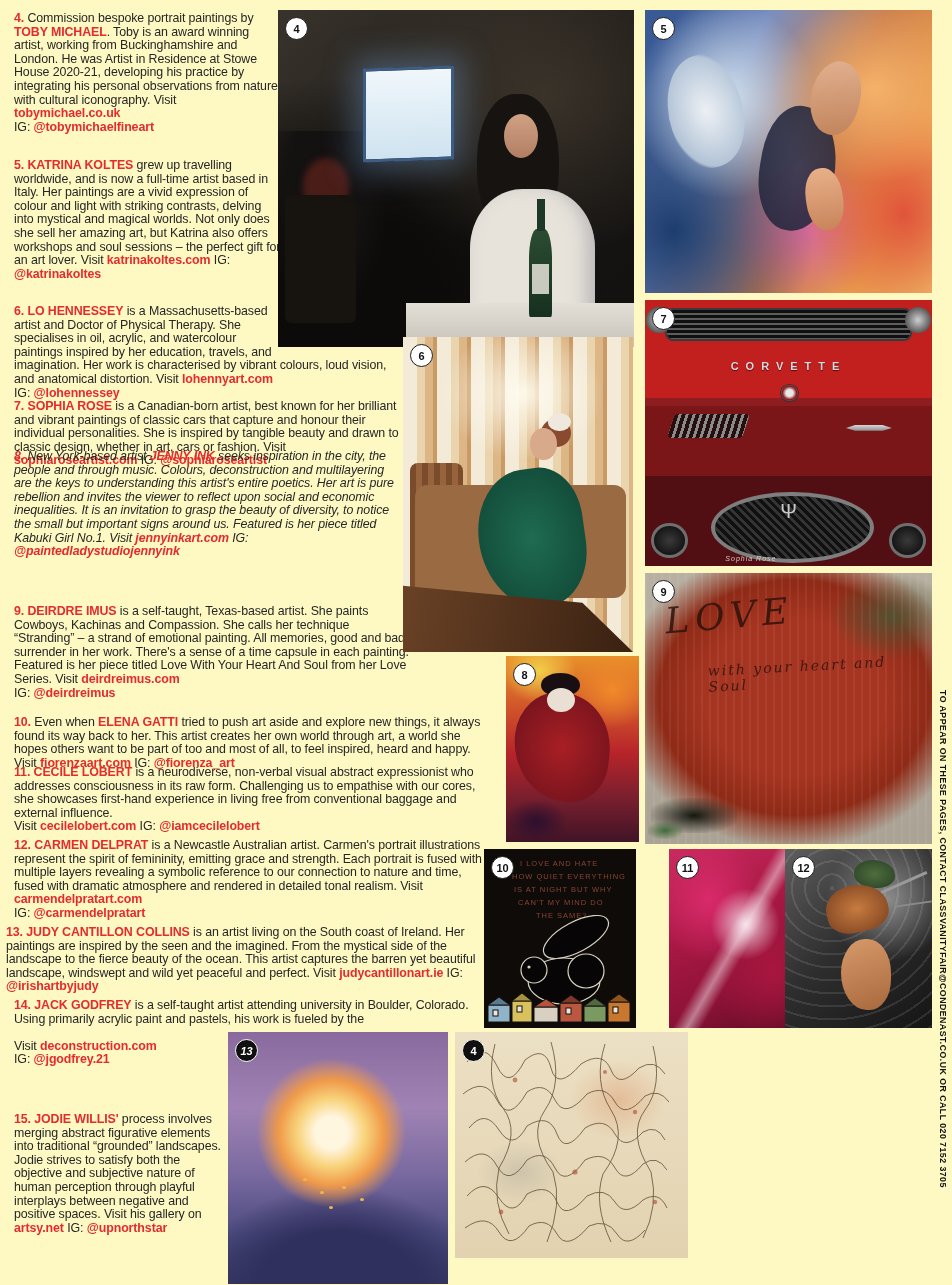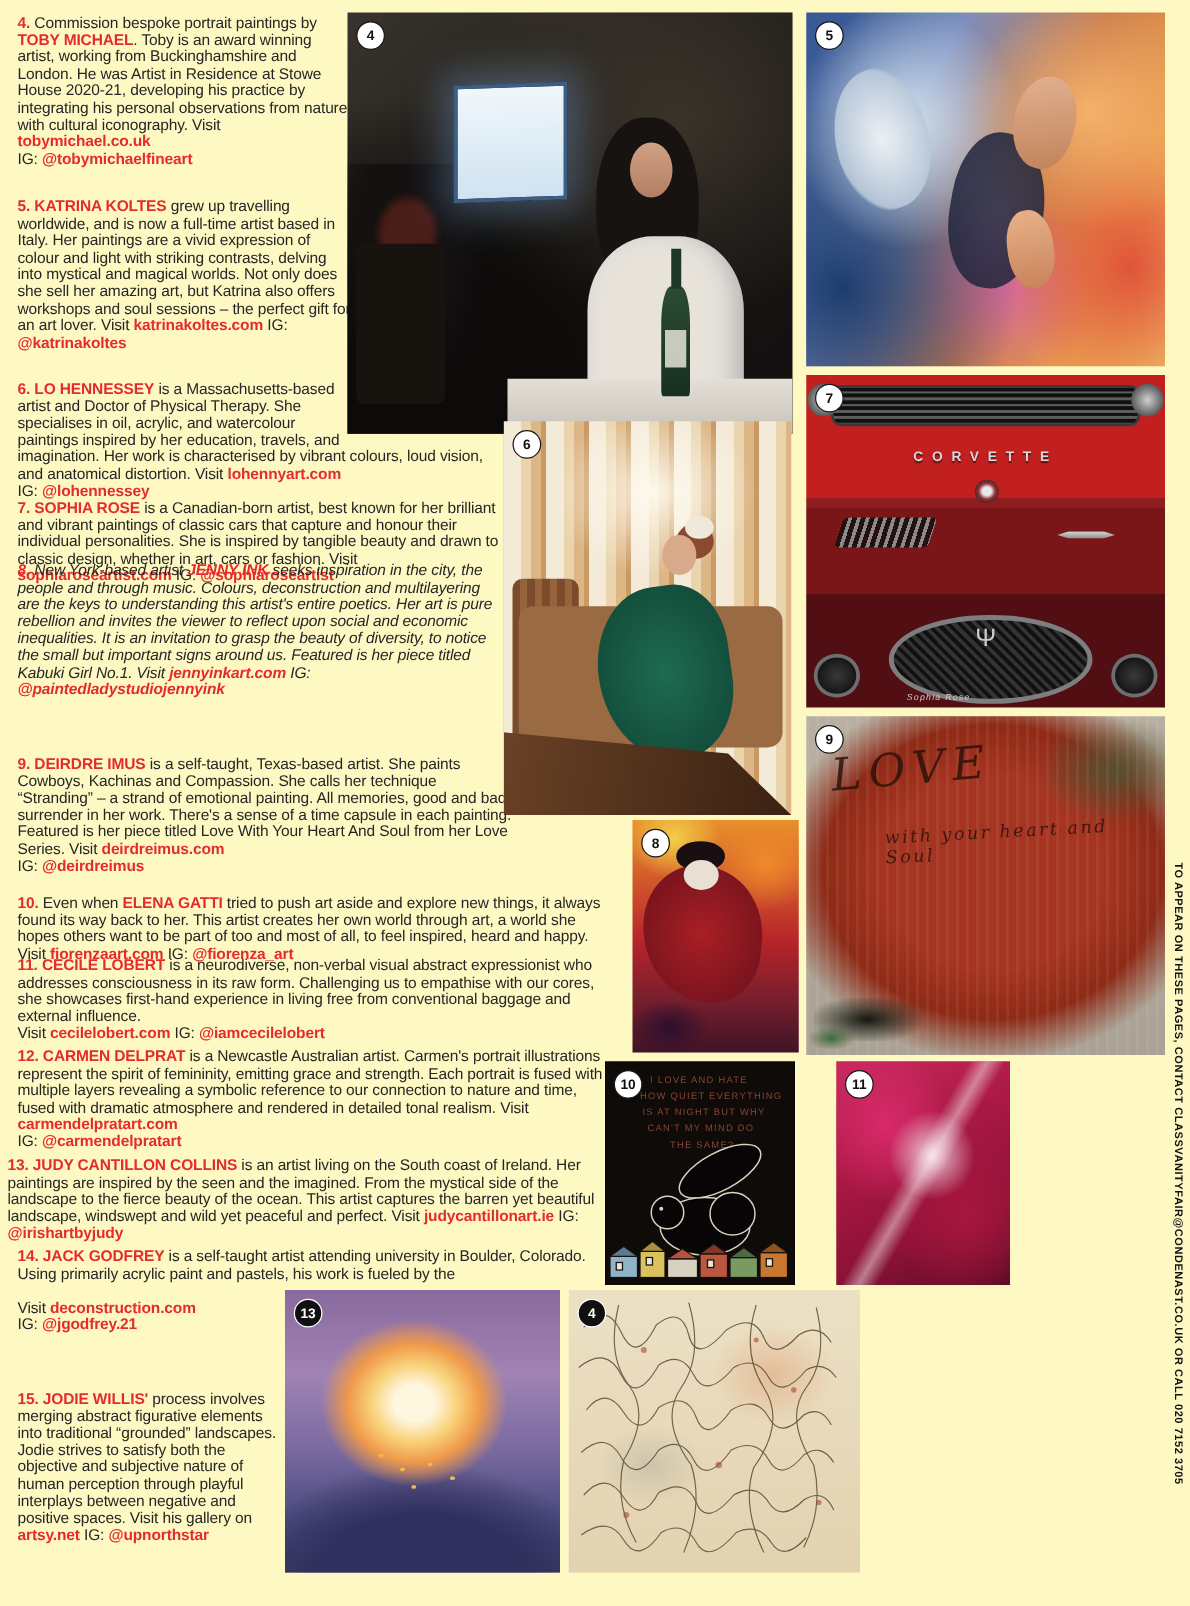--- a/index.html
+++ b/index.html
@@ -145,24 +145,24 @@
                   linear-gradient(140deg,#5e5e5e 0%,#2e2e2e 48%,#151515 100%);}
   .a12-face{left:38%;top:50%;width:34%;height:40%;border-radius:50% 50% 45% 55%;
             background:linear-gradient(160deg,#d79a6a,#a8683d);}
   .a12-shell{left:28%;top:20%;width:42%;height:26%;transform:rotate(-12deg);border-radius:60% 70% 50% 50%;
              background:radial-gradient(#c77b3f,#8a4c26 78%);}
   .a12-tree{left:47%;top:6%;width:28%;height:16%;border-radius:50% 60% 45% 55%;
             background:radial-gradient(#4d6e3c,#30482a 80%);}
   .a12-branch{right:2%;top:18%;width:34%;height:3px;background:#9a9a9a;transform:rotate(-24deg);}
   .a12-branch2{right:0%;top:30%;width:26%;height:2px;background:#8a8a8a;transform:rotate(-8deg);}
   
-  #a13{left:228px;top:1032px;width:220px;height:226px;
+  #a13{left:228px;top:1032px;width:220px;height:252px;
        background:radial-gradient(46% 40% at 47% 40%,#fff6e0 0 16%,#f8d27a 34%,#f09a4a 52%,rgba(240,154,74,0) 74%),
                   radial-gradient(85% 55% at 50% 104%,#30305e 0 45%,rgba(48,48,94,0) 78%),
-                  linear-gradient(180deg,#8a6a9e 0%,#a083b4 30%,#7a6aa0 56%,#4a4a7e 82%,#3a3a66 100%);}
+                  linear-gradient(180deg,#8a6a9e 0%,#a083b4 30%,#7a6aa0 56%,#4a4a7e 82%,#3a3a66 100%);font-style:italic;}
   .spark{position:absolute;width:4px;height:3px;border-radius:50%;background:#f0b84a;}
   
   #a14{left:455px;top:1032px;width:233px;height:226px;
        background:radial-gradient(30% 25% at 70% 30%,rgba(217,130,80,.35),transparent 70%),
                   radial-gradient(26% 20% at 28% 62%,rgba(150,150,140,.3),transparent 70%),
                   linear-gradient(#ece0c4,#e2d2b0);}
   
   #a15{left:692px;top:1032px;width:240px;height:226px;background:linear-gradient(#d8d4c4,#cfc8bc);}
   .a15-fol-l{left:0;top:0;width:48%;height:62%;
        background:radial-gradient(22% 18% at 12% 10%,#c9d94a 0 60%,transparent 61%),
@@ -315,20 +315,28 @@
           <rect x="129" y="158" width="5" height="6" fill="#ece6da"></rect>
       </g>
     </svg>
     <div class="badge">10</div>
   </div>
 
   <div class="art" id="a11">
     <div class="badge">11</div>
   </div>
 
+  <div class="art" id="a12">
+    <div class="shape a12-branch"></div>
+    <div class="shape a12-branch2"></div>
+    <div class="shape a12-tree"></div>
+    <div class="shape a12-shell"></div>
+    <div class="shape a12-face"></div>
+    <div class="badge">12</div>
+  </div>
 
   <div class="art" id="a13">
     <div class="spark" style="left:34%;top:58%"></div>
     <div class="spark" style="left:42%;top:63%"></div>
     <div class="spark" style="left:52%;top:61%"></div>
     <div class="spark" style="left:60%;top:66%"></div>
     <div class="spark" style="left:46%;top:69%"></div>
     <div class="badge dark">13</div>
   </div>
 

